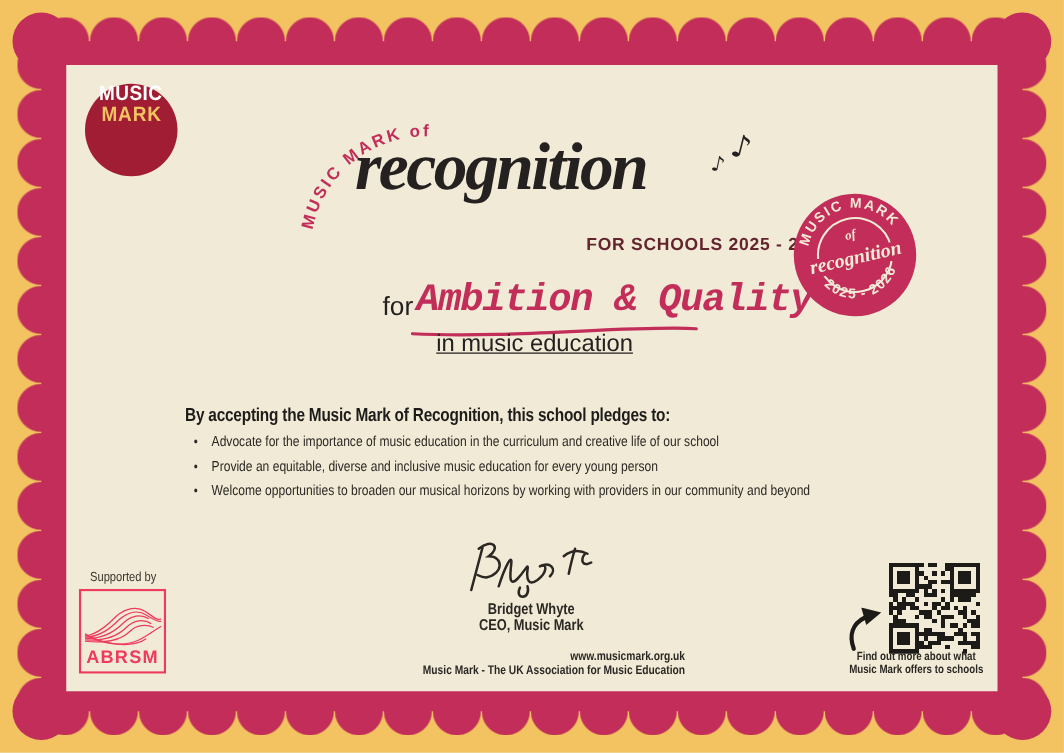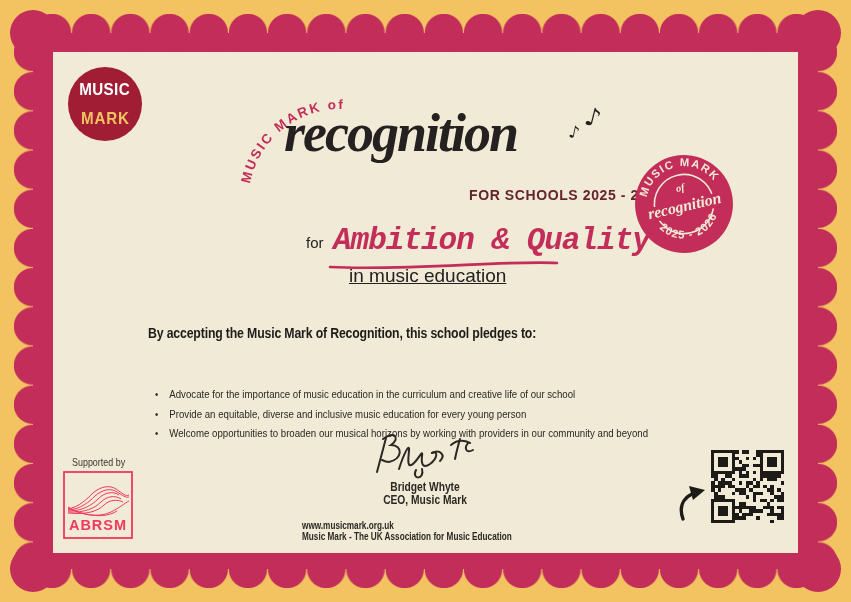--- a/index.html
+++ b/index.html
@@ -35,63 +35,63 @@
   .inner{position:absolute;left:53px;top:52px;right:53px;bottom:49px;background:var(--cream);}
 
   .abs{position:absolute;}
   .nowrap{white-space:nowrap;}
   .cx82{transform:scaleX(0.82);transform-origin:0 0;white-space:nowrap;}
   .cx85{transform:scaleX(0.85);transform-origin:0 0;white-space:nowrap;}
   .cxc{transform:scaleX(0.82);transform-origin:50% 0;white-space:nowrap;}
 
   
   .mm-logo{left:68px;top:67px;width:74px;height:74px;border-radius:50%;background:var(--maroon);
-    display:flex;flex-direction:column;align-items:center;justify-content:center;line-height:1.02;gap:12px;}
+    display:flex;flex-direction:column;align-items:center;line-height:1.02;}
   .mm-logo .l1{color:#fff;font-weight:bold;font-size:16.5px;letter-spacing:.4px;transform:scaleX(.92);}
   .mm-logo .l2{color:var(--yellow);font-weight:bold;font-size:16.5px;letter-spacing:.8px;transform:scaleX(.92);}
 
   
   .arch-svg{left:236px;top:84px;}
   .arch-text{font-family:"Liberation Sans",sans-serif;font-weight:bold;font-size:13.5px;letter-spacing:2.1px;fill:var(--pink);}
   .recognition{left:284px;top:106px;font-family:"Liberation Serif",serif;font-style:italic;font-weight:bold;
     font-size:54px;letter-spacing:-2px;color:var(--ink);line-height:1;}
   .note1{left:569px;top:122px;font-size:17px;color:var(--ink);transform:rotate(12deg);font-family:"DejaVu Sans",sans-serif;}
   .note2{left:585px;top:103px;font-size:25px;color:var(--ink);transform:rotate(14deg);font-family:"DejaVu Sans",sans-serif;}
   .for-schools{left:469px;top:167px;font-size:14px;font-weight:bold;letter-spacing:.6px;color:#63242E;margin-top:20px;}
 
   
   .badge{left:633px;top:153px;width:102px;height:102px;transform:rotate(-13deg);}
   .badge-arc{font-family:"Liberation Sans",sans-serif;font-weight:bold;fill:var(--cream);}
   .badge-script{font-family:"Liberation Serif",serif;font-style:italic;font-weight:bold;}
 
   
-  .tag-for{left:306px;top:234px;font-size:15px;color:var(--ink);}
+  .tag-for{left:306px;top:234px;font-size:21px;color:var(--ink);}
   .tag-main{left:333px;top:225px;font-family:Liberation Mono, monospace;font-style:italic;font-weight:bold;
     font-size:31px;color:var(--pink);letter-spacing:-1px;line-height:1;}
   .tag-underline{left:328px;top:259px;}
   .tag-below{left:349px;top:265px;font-size:19px;color:var(--ink);text-decoration:underline;}
 
   
   .pledge-heading{left:148px;top:324px;font-size:15px;font-weight:bold;color:#1E1C1A;letter-spacing:-.2px;}
-  .pledge-list{left:155px;top:348px;list-style:none;margin-top:40px;}
+  .pledge-list{left:155px;top:348px;list-style:none;}
   .pledge-list li{position:relative;padding-left:17px;font-size:11.5px;color:var(--soft-ink);margin-bottom:7.5px;
     transform:scaleX(0.84);transform-origin:0 0;white-space:nowrap;font-weight:500;}
   .pledge-list li::before{content:"•";position:absolute;left:0;top:0;font-size:11px;color:var(--soft-ink);}
 
   
   .supported{left:72px;top:456px;font-size:10.5px;color:#3A362F;}
   .abrsm{left:63px;top:471px;}
 
   
   .sig{left:372px;top:429px;}
   .sig-name{left:355px;top:480px;width:140px;text-align:center;font-size:12.5px;font-weight:bold;color:var(--soft-ink);}
   .sig-role{left:355px;top:493px;width:140px;text-align:center;font-size:12.5px;font-weight:bold;color:var(--soft-ink);}
 
   
-  .footer{left:275px;top:520px;width:300px;text-align:left;font-size:10px;font-weight:bold;color:var(--soft-ink);line-height:1.1;}
+  .footer{left:275px;top:520px;width:300px;text-align:right;font-size:10px;font-weight:bold;color:var(--soft-ink);line-height:1.1;}
 
   
   .qr{left:711px;top:450px;}
   .qr-arrow{left:676px;top:486px;}
   .qr-caption{left:660px;top:521px;width:146px;text-align:center;font-size:9.5px;font-weight:bold;color:var(--soft-ink);line-height:1.1;}
 </style>
 </head>
 <body>
 
 <div class="cert">
@@ -326,14 +326,18 @@
       <rect x="15" y="1" width="5" height="5" fill="#F1EAD6"></rect>
       <rect x="16" y="2" width="3" height="3" fill="#1D1B17"></rect>
       <rect x="0" y="14" width="7" height="7" fill="#1D1B17"></rect>
       <rect x="1" y="15" width="5" height="5" fill="#F1EAD6"></rect>
       <rect x="2" y="16" width="3" height="3" fill="#1D1B17"></rect>
     </svg>
   <svg class="abs qr-arrow" width="32" height="36" viewBox="0 0 32 36">
     <path d="M7,33 C3,22 6,13 16,8" fill="none" stroke="#1D1B17" stroke-width="3.4" stroke-linecap="round"></path>
     <polygon points="13,0 29,4 17,14" fill="#1D1B17"></polygon>
   </svg>
+  <div class="abs qr-caption">
+    <div class="cxc">Find out more about what</div>
+    <div class="cxc">Music Mark offers to schools</div>
+  </div>
 
 </div>
 
 </body></html>

